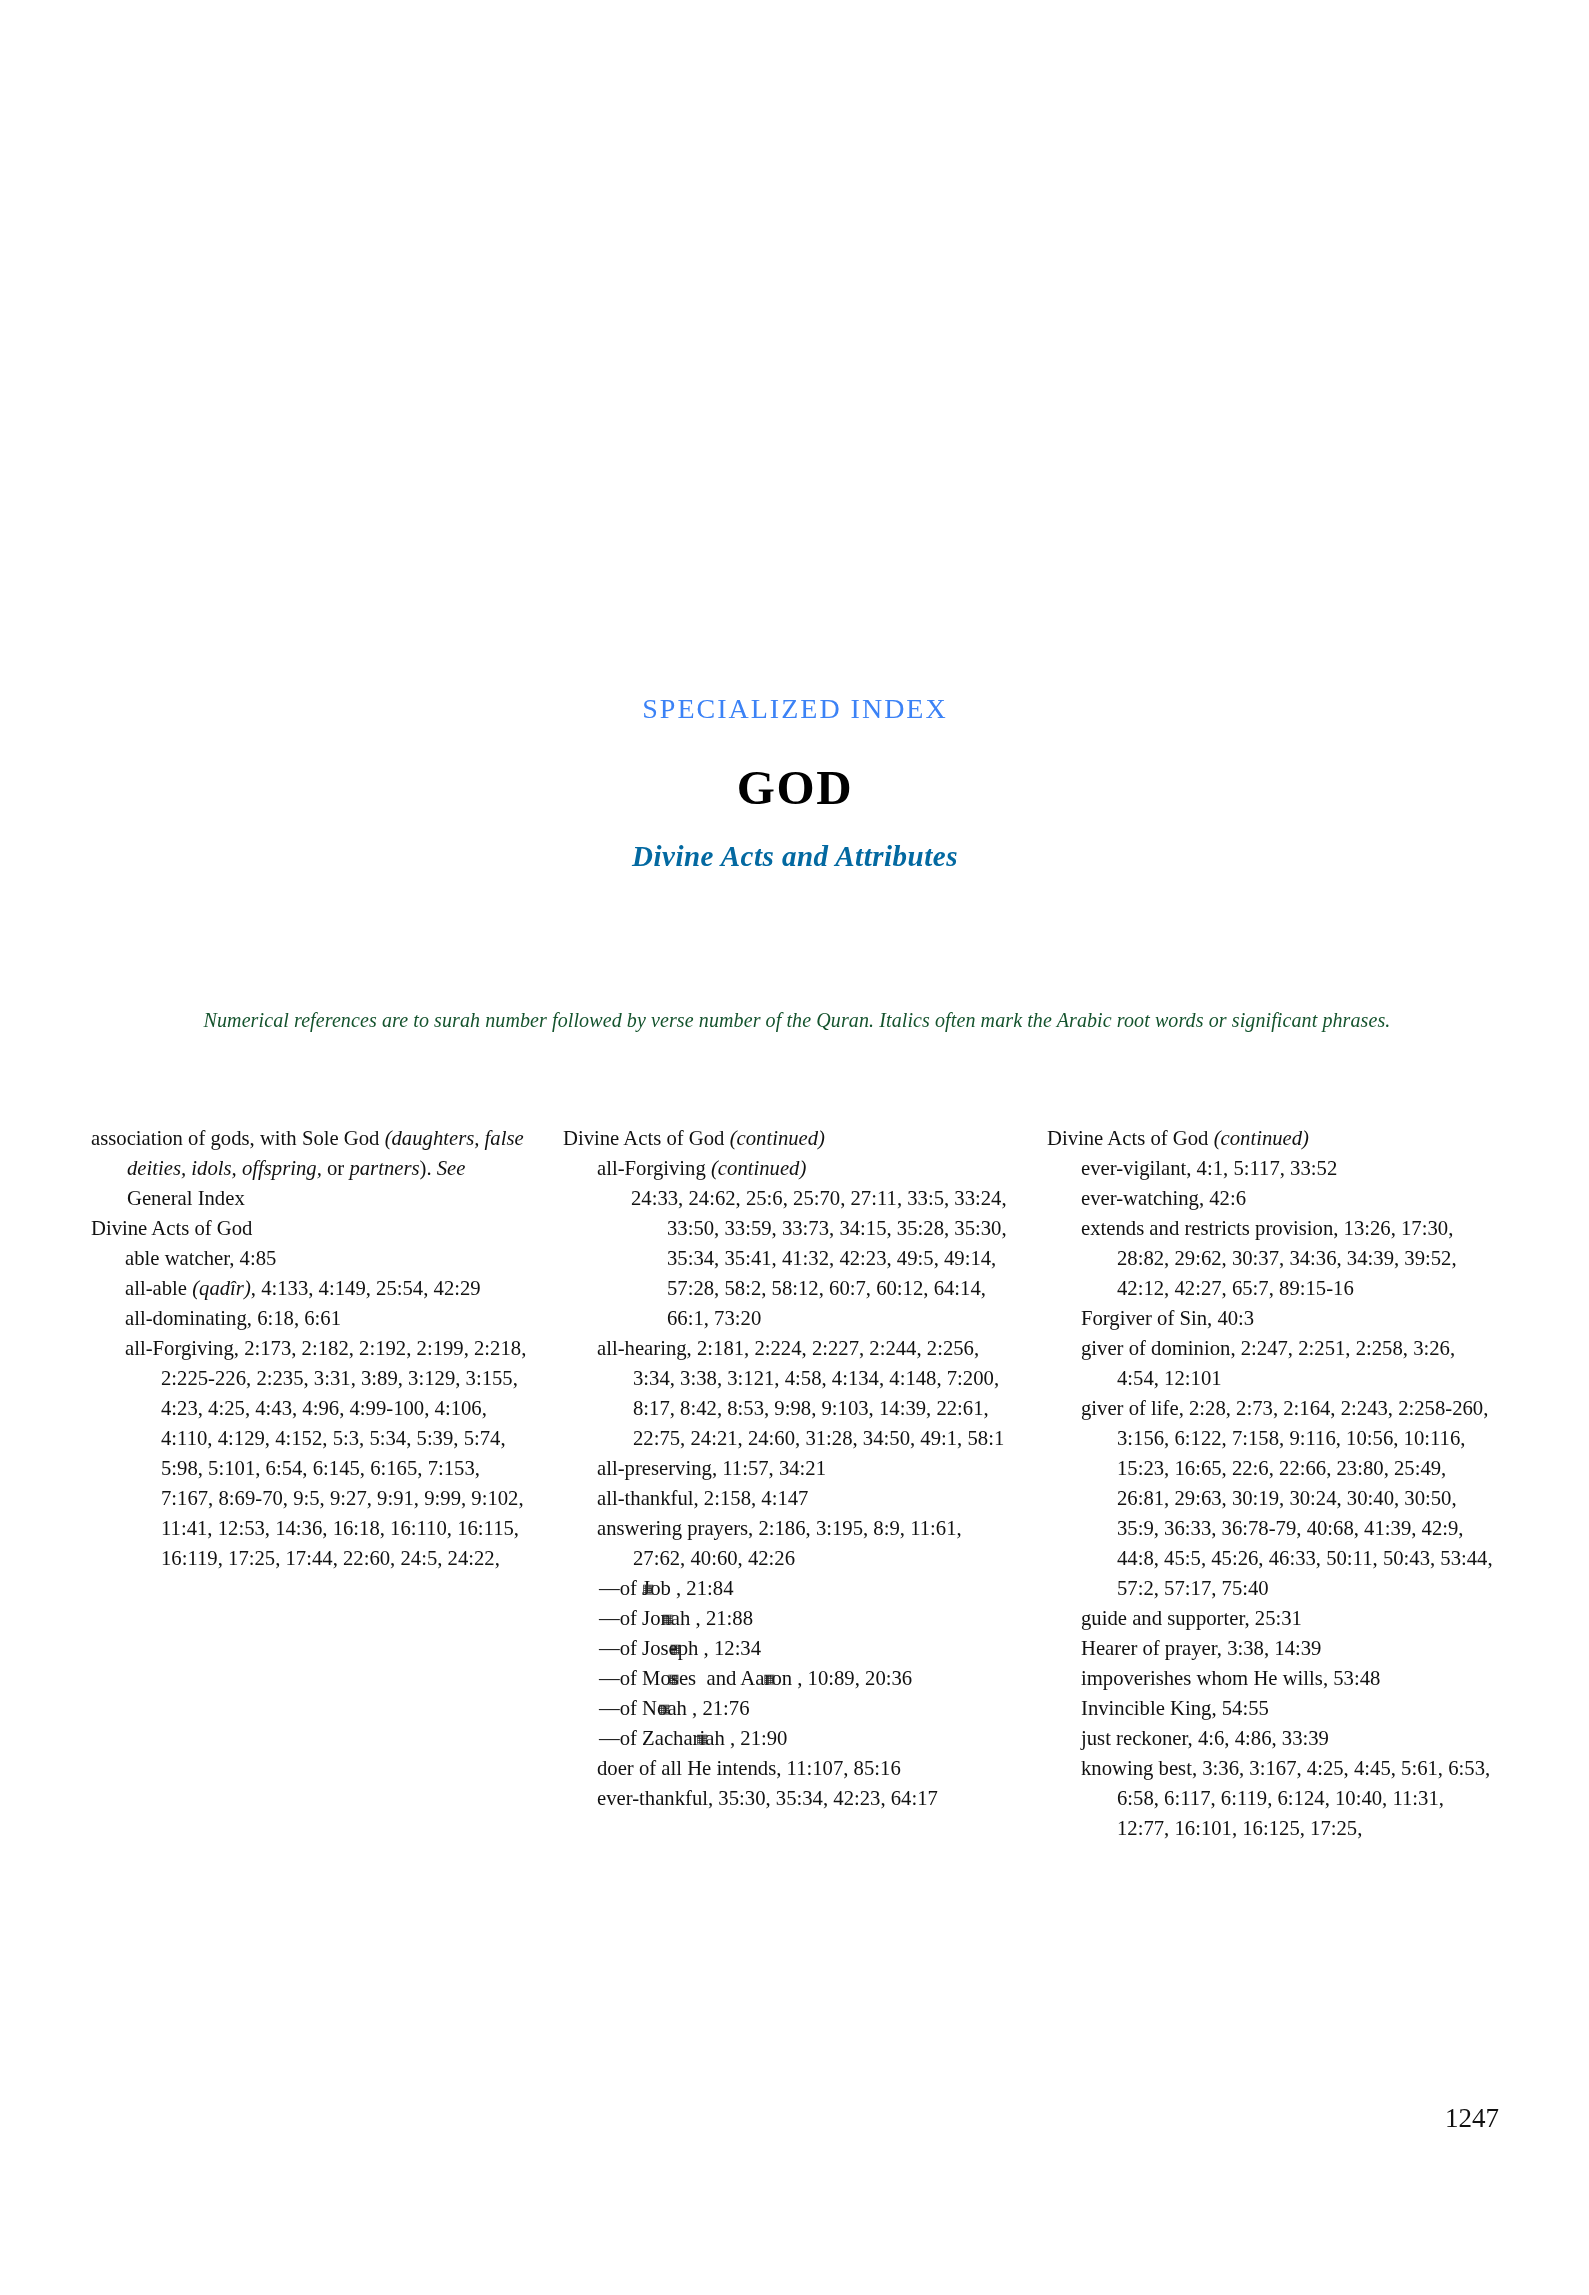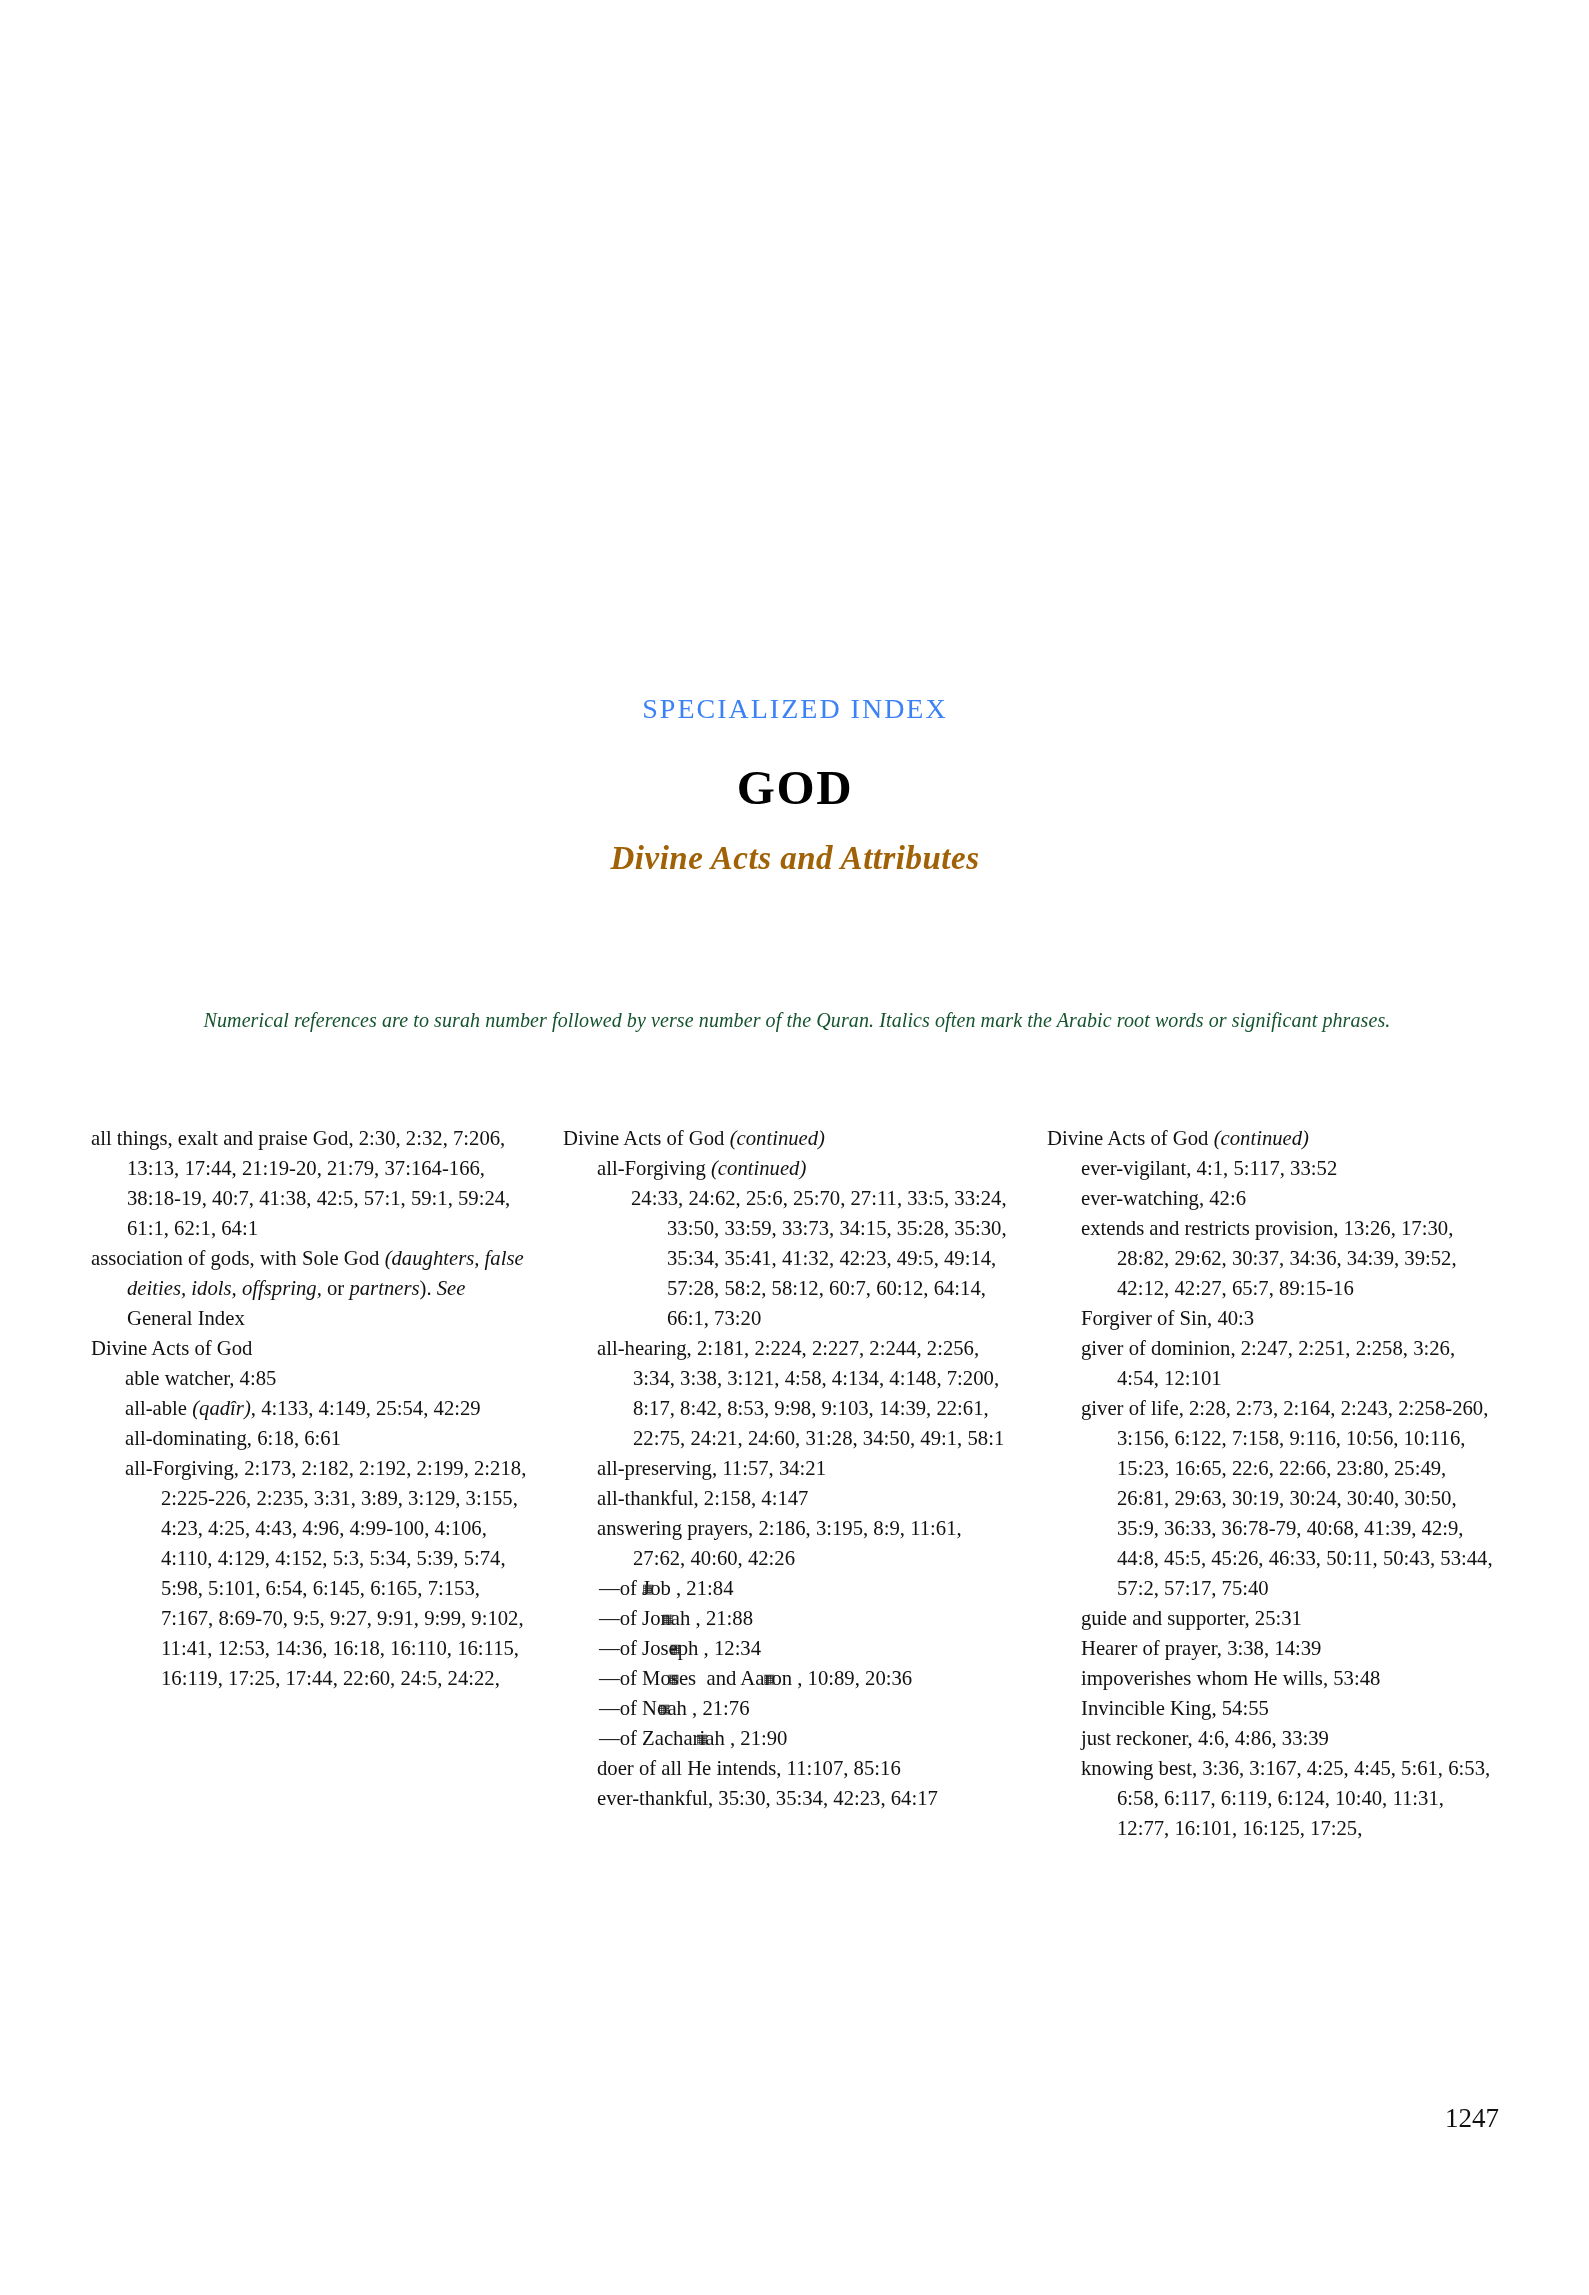--- a/index.html
+++ b/index.html
@@ -40,26 +40,26 @@
   .god-title {
     font-family: "Liberation Serif", serif;
     font-size: 49px;
     font-weight: 700;
     letter-spacing: 1.6px;
     margin-top: 34px;
     color: #000000;
   }
   .subtitle {
     font-family: "Liberation Serif", serif;
-    font-size: 33px;
+    font-size: 29px;
     font-style: italic;
     font-weight: 700;
     letter-spacing: 0.5px;
     margin-top: 24px;
-    color: #a16207;
+    color: #0369a1;
   }
 
   
   .note-line {
     position: absolute;
     top: 1009px;
     left: 96px;
     width: 1402px;
     text-align: center;
     font-size: 20px;
@@ -125,21 +125,20 @@
   <div class="heading-block">
     <div class="index-title">SPECIALIZED INDEX</div>
     <div class="god-title">GOD</div>
     <div class="subtitle">Divine Acts and Attributes</div>
   </div>
 
   <div class="note-line">Numerical references are to surah number followed by verse number of the Quran. Italics often mark the Arabic root words or significant phrases.</div>
 
   <div class="columns">
     <div class="col col-left" id="col-left">
-        <p class="entry lvl0">all things, exalt and praise God, 2:30, 2:32, 7:206, 13:13, 17:44, 21:19-20, 21:79, 37:164-166, 38:18-19, 40:7, 41:38, 42:5, 57:1, 59:1, 59:24, 61:1, 62:1, 64:1</p>
         <p class="entry lvl0">association of gods, with Sole God <span class="it">(daughters, false deities, idols, offspring,</span> or <span class="it">partners</span>). <span class="it">See</span> General Index</p>
         <p class="entry lvl0">Divine Acts of God</p>
         <p class="entry lvl1">able watcher, 4:85</p>
         <p class="entry lvl1">all-able <span class="it">(qadîr)</span>, 4:133, 4:149, 25:54, 42:29</p>
         <p class="entry lvl1">all-dominating, 6:18, 6:61</p>
         <p class="entry lvl1">all-Forgiving, 2:173, 2:182, 2:192, 2:199, 2:218, 2:225-226, 2:235, 3:31, 3:89, 3:129, 3:155, 4:23, 4:25, 4:43, 4:96, 4:99-100, 4:106, 4:110, 4:129, 4:152, 5:3, 5:34, 5:39, 5:74, 5:98, 5:101, 6:54, 6:145, 6:165, 7:153, 7:167, 8:69-70, 9:5, 9:27, 9:91, 9:99, 9:102, 11:41, 12:53, 14:36, 16:18, 16:110, 16:115, 16:119, 17:25, 17:44, 22:60, 24:5, 24:22,</p>
       </div>
     <div class="col col-mid" id="col-mid">
         <p class="entry lvl0">Divine Acts of God <span class="it">(continued)</span></p>
         <p class="entry lvl1">all-Forgiving <span class="it">(continued)</span></p>

